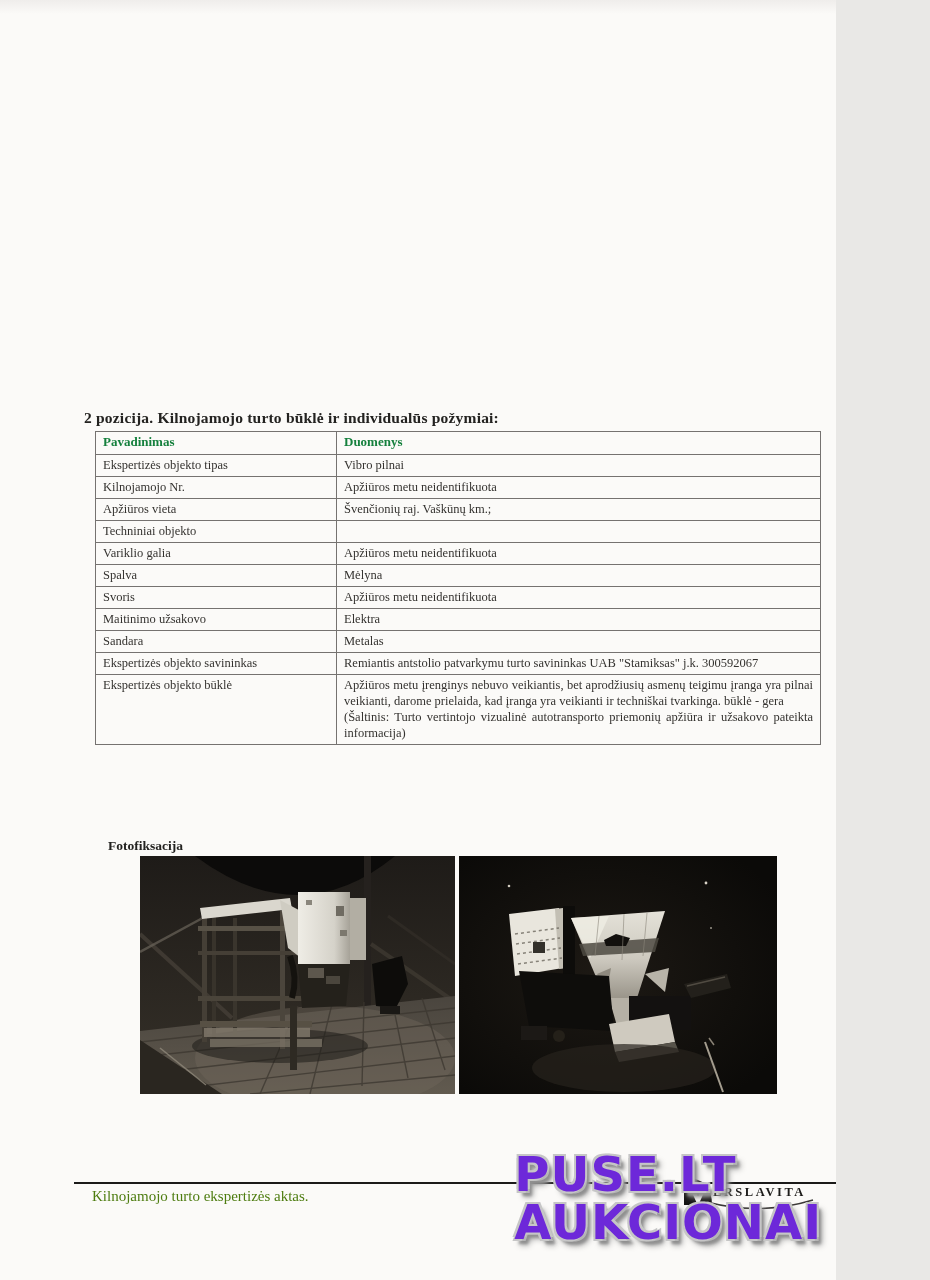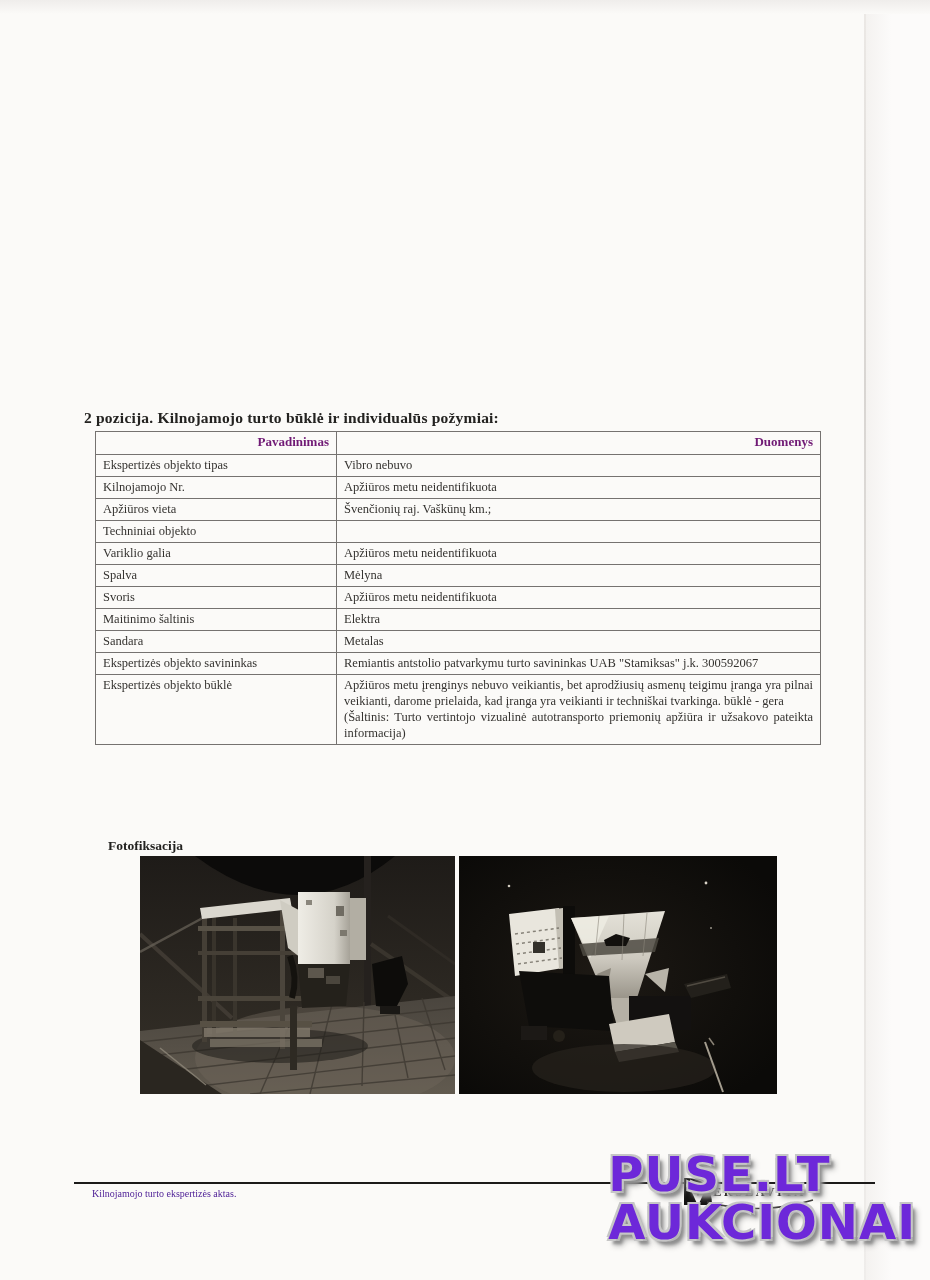--- a/index.html
+++ b/index.html
@@ -1,19 +1,19 @@
 <!DOCTYPE html>
 <html><head>
 <meta charset="utf-8">
 <style>
   html,body { margin:0; padding:0; background:#e9e8e6; }
   .page {
-    position:relative; width:930px; height:1280px;
+    position:relative; width:814px; height:1280px;
     background:#fbfaf8; overflow:hidden;
-    font-family:"Liberation Serif", serif; color:#2e2c29;
+    font-family:"Liberation Serif", serif; color:#2e2c29;padding-left:22px;
   }
   
   .scan-edge { position:absolute; left:864px; top:0; width:2px; height:1280px;
     background:linear-gradient(#ece9e6, #d8d5d2 30%, #e6e3e0 70%, #efedeb); }
   .scan-band { position:absolute; left:866px; top:0; width:64px; height:1280px;
     background:linear-gradient(90deg,#f4f2f0,#fcfbfa 40%); }
   .scan-top { position:absolute; left:0; top:0; width:930px; height:14px;
     background:linear-gradient(#efedeb,#fbfaf8); }
 
   .section-title {
@@ -23,36 +23,36 @@
 
   table.props {
     position:absolute; left:95px; top:431px; width:726px;
     border-collapse:collapse; table-layout:fixed;
   }
   .props th, .props td {
     border:1px solid #757270; vertical-align:top;
     font-size:12.5px; line-height:1.28; padding:2px 7px 3px;
     color:#34322f; overflow:hidden;
   }
-  .props th { text-align:right; font-weight:bold; font-size:13px; color:#701a75; }
+  .props th { text-align:left; font-weight:bold; font-size:13px; color:#15803d; }
   .props .lbl { width:226px; }
   .props .val { white-space:pre-wrap; text-align:justify; }
 
   .photos-heading {
     position:absolute; left:84px; top:838px;
     font-size:13.5px; font-weight:bold; color:#232220;margin-left:24px;
   }
   .photo { position:absolute; top:856px; height:238px; background:#100f0d; }
   .photo-left  { left:140px; width:315px; }
   .photo-right { left:459px; width:318px; }
   .photo svg { display:block; }
 
   .footer-line { position:absolute; left:74px; top:1182px; width:801px; height:2px;
     background:#1b1a19; }
-  .footer-text { position:absolute; left:92px; top:1188px; font-size:10px; color:#4c1d95; }
+  .footer-text { position:absolute; left:92px; top:1188px; font-size:15px; color:#4d7c0f; }
 
   .logo { position:absolute; left:683px; top:1170px; width:150px; height:48px; z-index:1; }
   .logo-mark { position:absolute; left:0; top:6px; }
   .logo-text { position:absolute; left:30px; top:15px; font-size:12.5px; font-weight:bold;
     letter-spacing:2.5px; color:#1d1c1a; font-family:"Liberation Serif", serif; }
   .logo-arc { position:absolute; left:22px; top:28px; }
 
   .watermark {
     position:absolute; right:14px; top:1150px; z-index:2; 
     font-family:"DejaVu Sans", sans-serif; font-weight:bold; color:#6d28d9;
@@ -80,21 +80,21 @@
   <table class="props">
     <thead>
       <tr>
         <th class="lbl">Pavadinimas</th>
         <th>Duomenys</th>
       </tr>
     </thead>
     <tbody>
       <tr>
         <td class="lbl">Ekspertizės objekto tipas</td>
-        <td class="val">Vibro nebuvo</td>
+        <td class="val">Vibro pilnai</td>
       </tr>
       <tr>
         <td class="lbl">Kilnojamojo Nr.</td>
         <td class="val">Apžiūros metu neidentifikuota</td>
       </tr>
       <tr>
         <td class="lbl">Apžiūros vieta</td>
         <td class="val">Švenčionių raj. Vaškūnų km.;</td>
       </tr>
       <tr>
@@ -107,21 +107,21 @@
       </tr>
       <tr>
         <td class="lbl">Spalva</td>
         <td class="val">Mėlyna</td>
       </tr>
       <tr>
         <td class="lbl">Svoris</td>
         <td class="val">Apžiūros metu neidentifikuota</td>
       </tr>
       <tr>
-        <td class="lbl">Maitinimo šaltinis</td>
+        <td class="lbl">Maitinimo užsakovo</td>
         <td class="val">Elektra</td>
       </tr>
       <tr>
         <td class="lbl">Sandara</td>
         <td class="val">Metalas</td>
       </tr>
       <tr>
         <td class="lbl">Ekspertizės objekto savininkas</td>
         <td class="val">Remiantis antstolio patvarkymu turto savininkas UAB "Stamiksas" j.k. 300592067</td>
       </tr>

